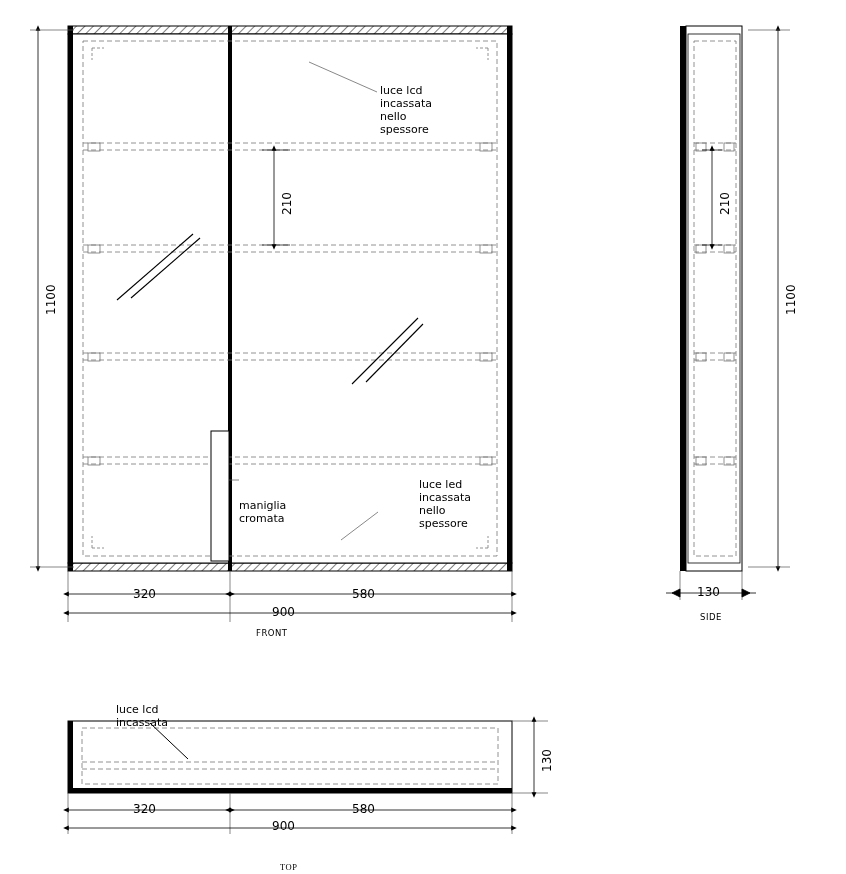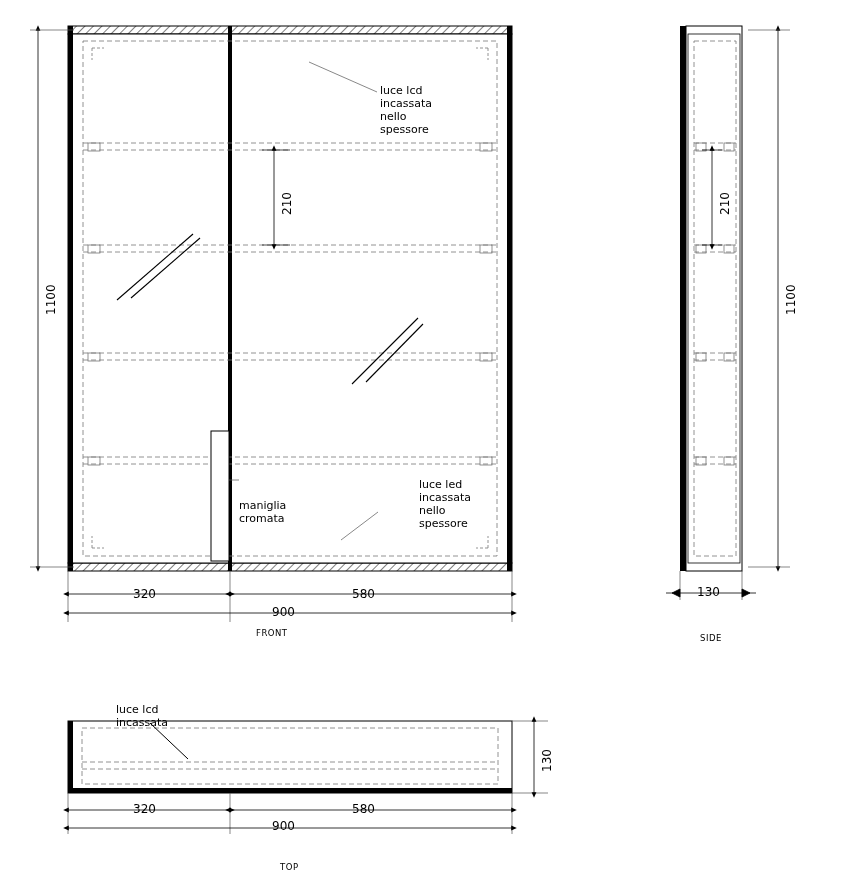--- a/index.html
+++ b/index.html
@@ -260,23 +260,23 @@
 
   <div class="lbl dim" style="left:133px; top:588px;">320</div>
   <div class="lbl dim" style="left:352px; top:588px;">580</div>
   <div class="lbl dim" style="left:272px; top:606px;">900</div>
 
   <div class="lbl small" style="left:256px; top:627px;">FRONT</div>
 
   <div class="lbl dim rot" style="left:719px; top:215px; transform:rotate(-90deg);">210</div>
   <div class="lbl dim rot" style="left:785px; top:315px; transform:rotate(-90deg);">1100</div>
   <div class="lbl dim" style="left:697px; top:586px;">130</div>
-  <div class="lbl small" style="left:700px; top:632px;">SIDE</div>
+  <div class="lbl small" style="left:700px; top:611px;">SIDE</div>
 
   <div class="lbl" style="left:116px; top:703px;">luce lcd
 incassata</div>
   <div class="lbl dim rot" style="left:541px; top:772px; transform:rotate(-90deg);">130</div>
   <div class="lbl dim" style="left:133px; top:803px;">320</div>
   <div class="lbl dim" style="left:352px; top:803px;">580</div>
   <div class="lbl dim" style="left:272px; top:820px;">900</div>
-  <div class="lbl small" style="left:280px; top:861px;">TOP</div>
+  <div class="lbl small" style="left:280px; top:861px;font-family:Liberation Serif, serif;">TOP</div>
 
 </div>
 
 </body></html>

